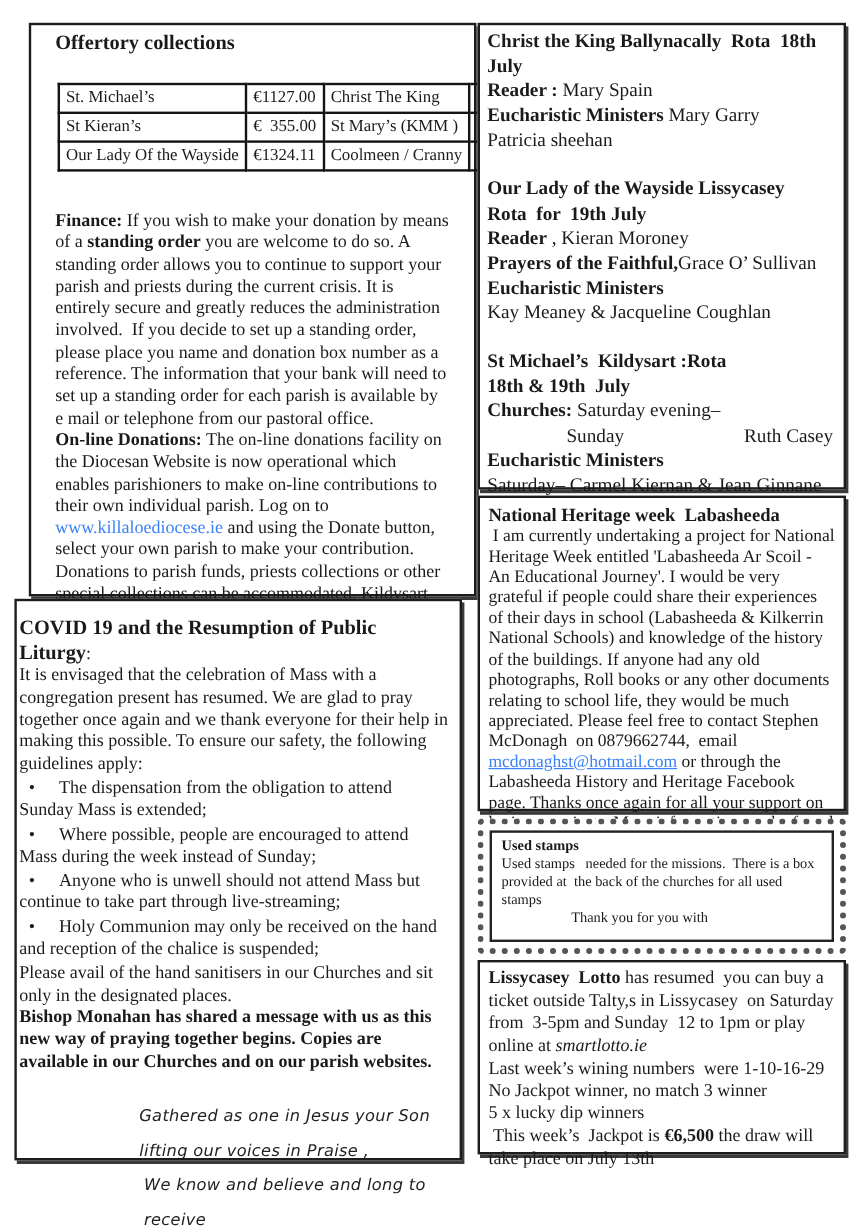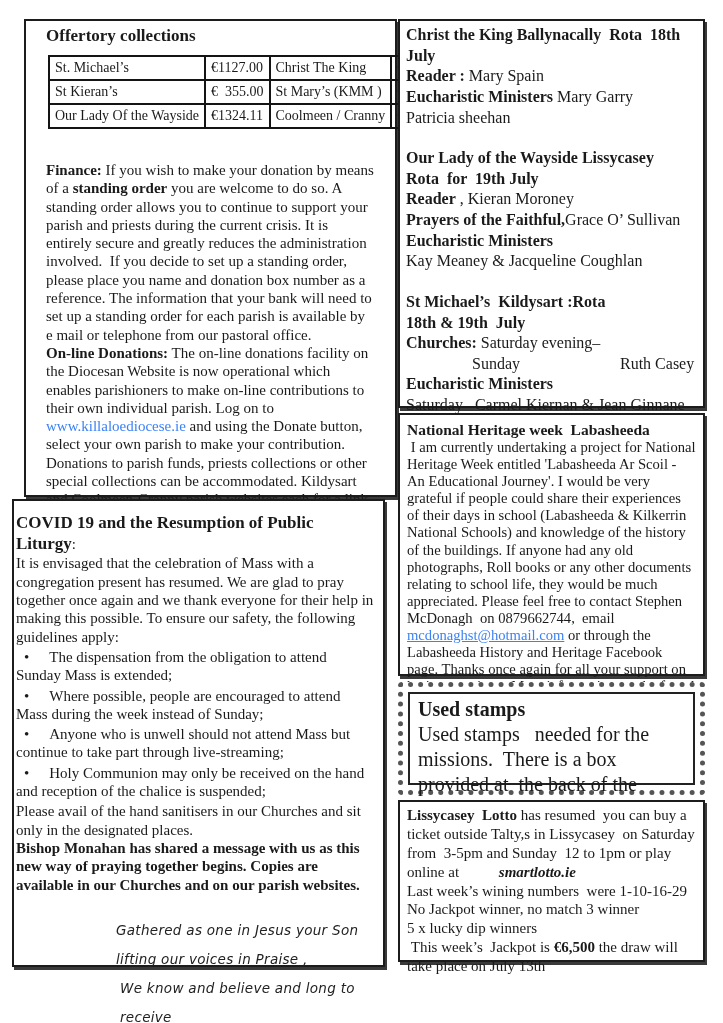--- a/index.html
+++ b/index.html
@@ -3,21 +3,21 @@
 <meta charset="utf-8">
 <style>
   html,body{margin:0;padding:0;background:#fff;}
   body{width:723px;height:1023px;position:relative;font-family:"Liberation Serif",serif;color:#1a1a1a;}
   .box{position:absolute;background:#fff;border:2px solid #1c1c1c;box-shadow:2px 3px 0 #3a3a3a;box-sizing:border-box;}
   .txt{white-space:pre-wrap;}
   
   #box-offertory{left:24px;top:19px;width:373px;height:478px;padding:5px 20px;}
   #box-covid{left:12px;top:499px;width:373px;height:468px;padding:12px 8px 6px 2px;}
   .section-title{font-weight:bold;font-size:17px;}
-  table.offertory{border-collapse:collapse;margin-top:9px;margin-left:2px;font-size:14px;}
+  table.offertory{border-collapse:collapse;margin-top:23px;margin-left:2px;font-size:14px;}
   table.offertory td{border:2px solid #141414;padding:2px 5px;height:18px;white-space:pre;}
   td.c1{width:128px;} td.c2{width:50px;} td.c3{width:102px;} td.c4{width:50px;}
   .para{font-size:15px;line-height:1.22;margin:0;}
   #finance-para{margin-top:32px;}
   a.doclink{color:#3b82f6;text-decoration:none;cursor:pointer;}
   a.doclink.u{text-decoration:underline;}
   .covid-body{font-size:15px;line-height:1.22;}
   p.bullet{margin:2px 2px 2px 0;}
   p.bullet::before{content:"\2022";padding:0 20px 0 8px;}
   .bold-note{font-weight:bold;}
@@ -31,27 +31,27 @@
   .rota .b{font-weight:bold;}
   .rota-gap{height:20px;}
   .reader-grid{display:flex;}
   .reader-grid .lbl{font-weight:bold;}
   .rg-left{width:148px;white-space:pre-wrap;}
   #box-heritage{left:398px;top:413px;width:307px;height:263px;padding:6px 7px;}
   .heritage-body{font-size:14.6px;line-height:1.17;}
   .heritage-title{font-weight:bold;font-size:15.5px;}
   
   #box-stamps{left:398px;top:682px;width:307px;height:113px;position:absolute;border:5px dotted #555;border-radius:4px;padding:5px;box-sizing:border-box;background:#fff;}
-  .stamps-inner{border:2px solid #222;height:100%;box-sizing:border-box;padding:3px 8px;font-size:20px;line-height:1.25;}
+  .stamps-inner{border:2px solid #222;height:100%;box-sizing:border-box;padding:3px 8px;font-size:12px;line-height:1.25;}
   .stamps-title{font-weight:bold;}
   .stamps-thanks{padding-left:58px;}
   #box-lotto{left:398px;top:800px;width:307px;height:162px;padding:4px 7px;}
   .lotto-body{font-size:15px;line-height:1.26;}
   .lotto-body .b{font-weight:bold;}
-  .lotto-site{font-weight:bold;font-style:italic;margin-left:36px;}
+  .lotto-site{font-weight:normal;font-style:italic;}
 </style>
 </head>
 <body>
 
 <div class="box" id="box-offertory">
   <div class="section-title">Offertory collections</div>
   <table class="offertory">
     <tbody>
       <tr>
         <td class="c1">St. Michael’s</td>

